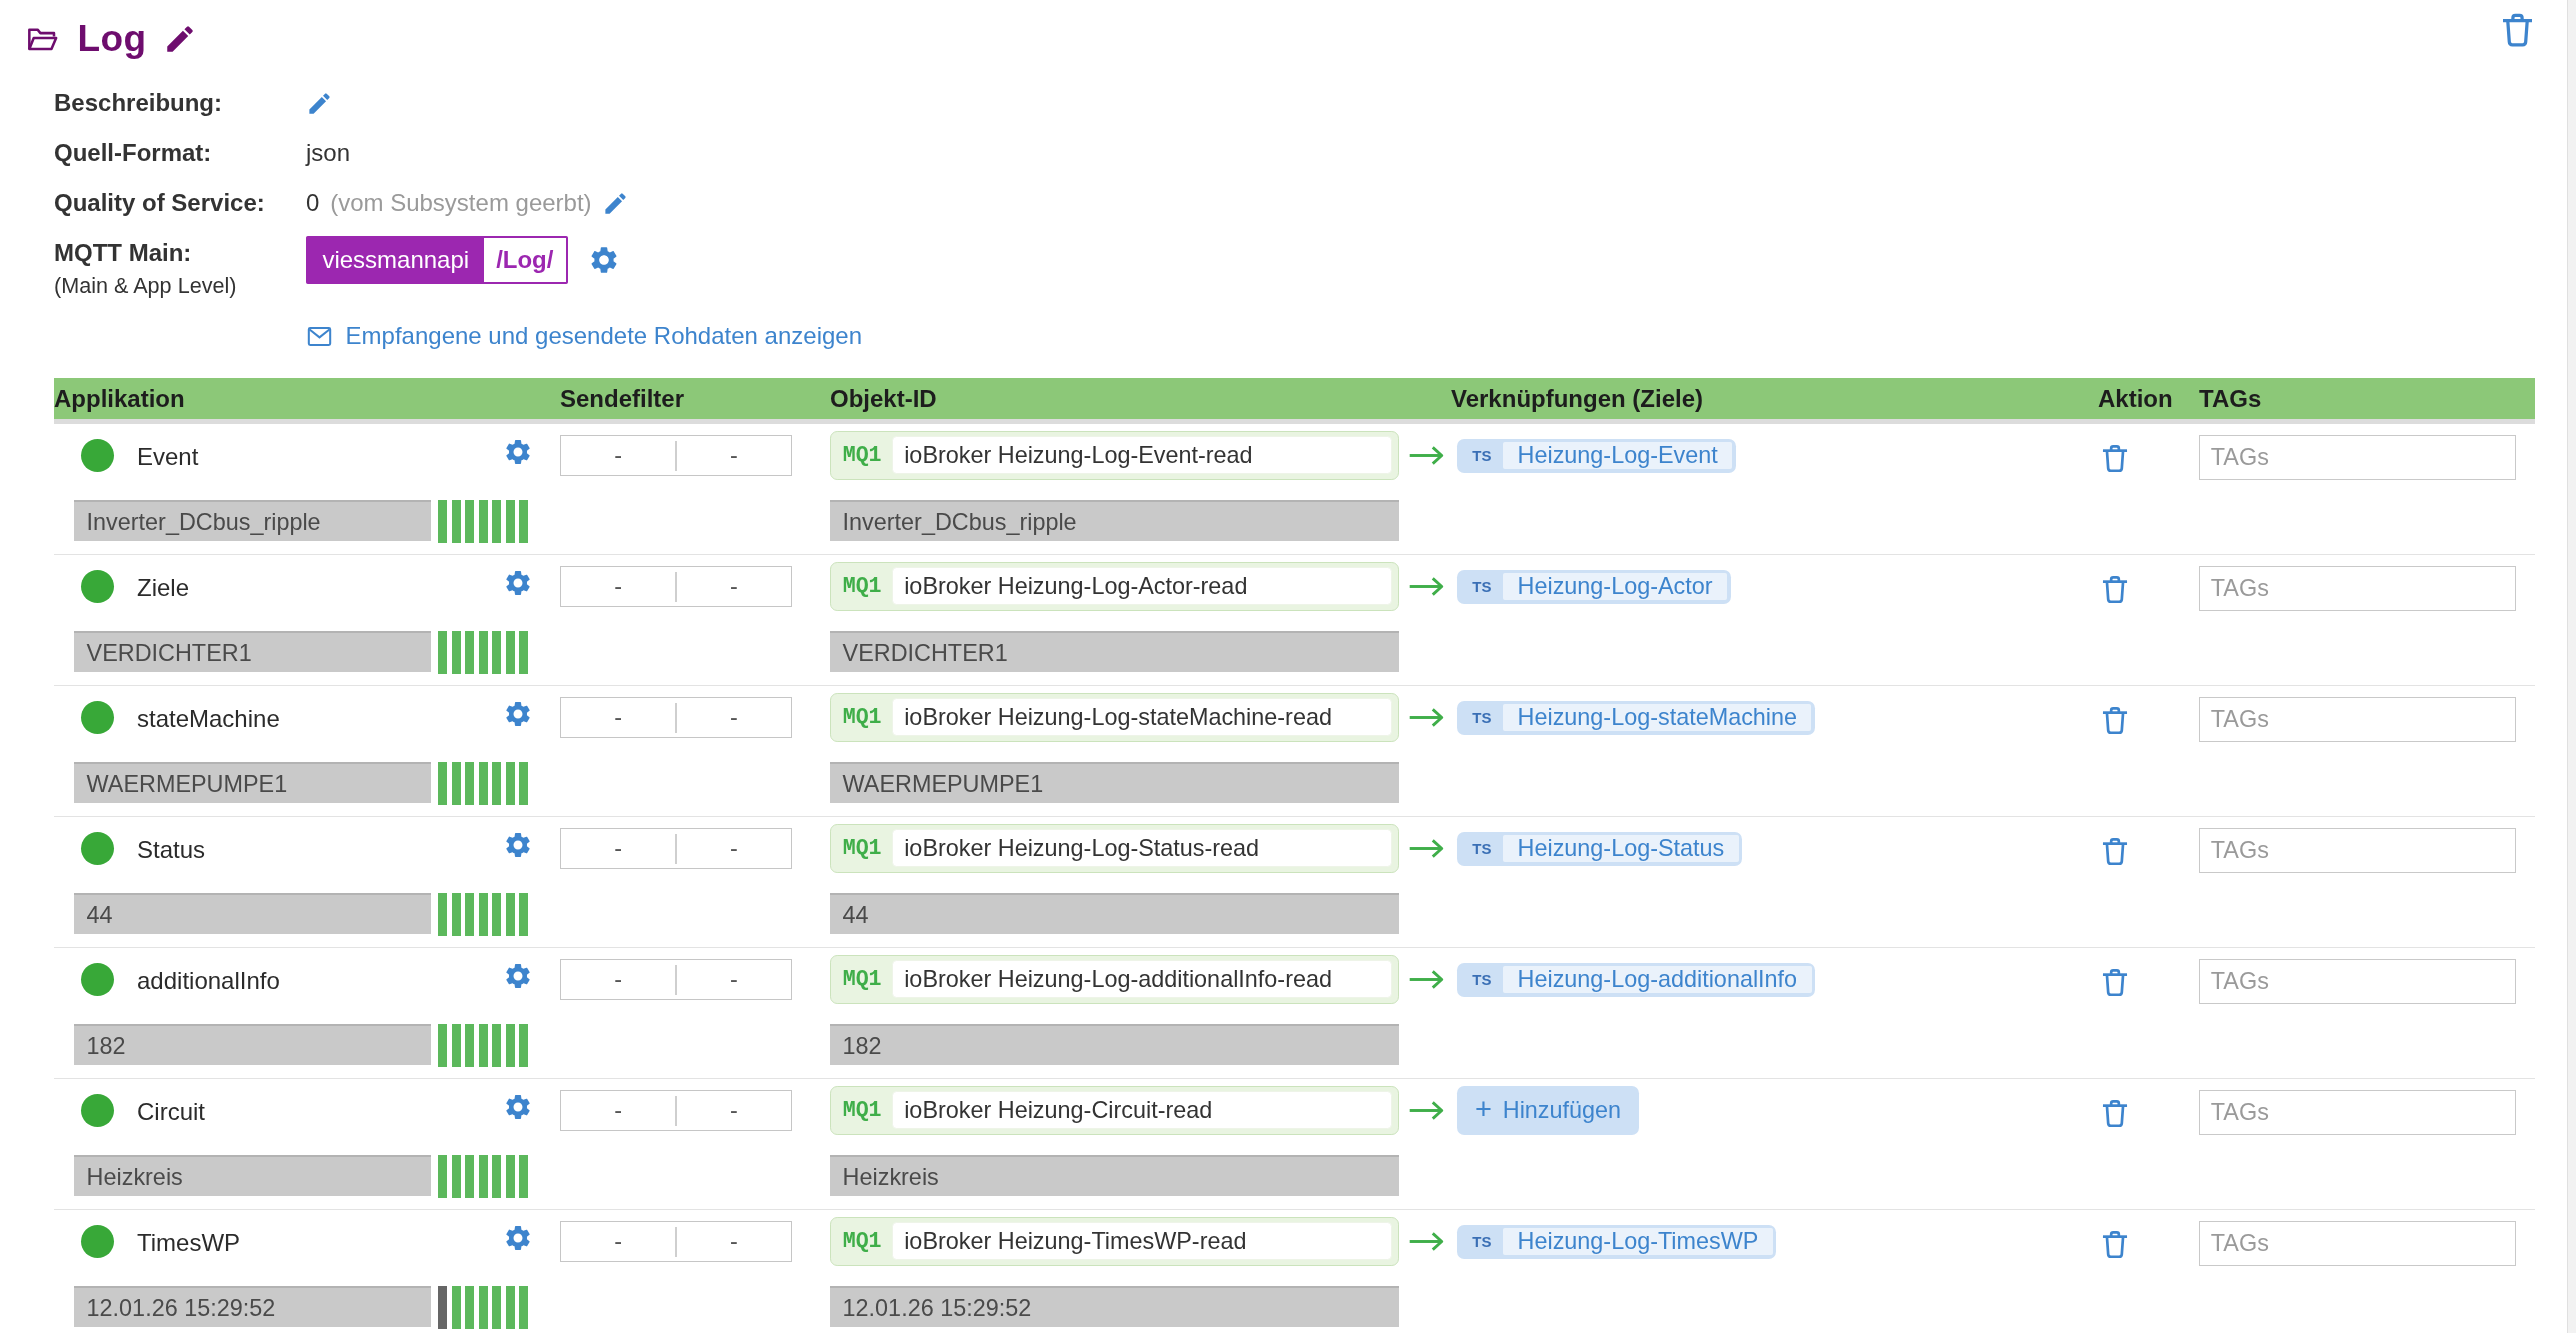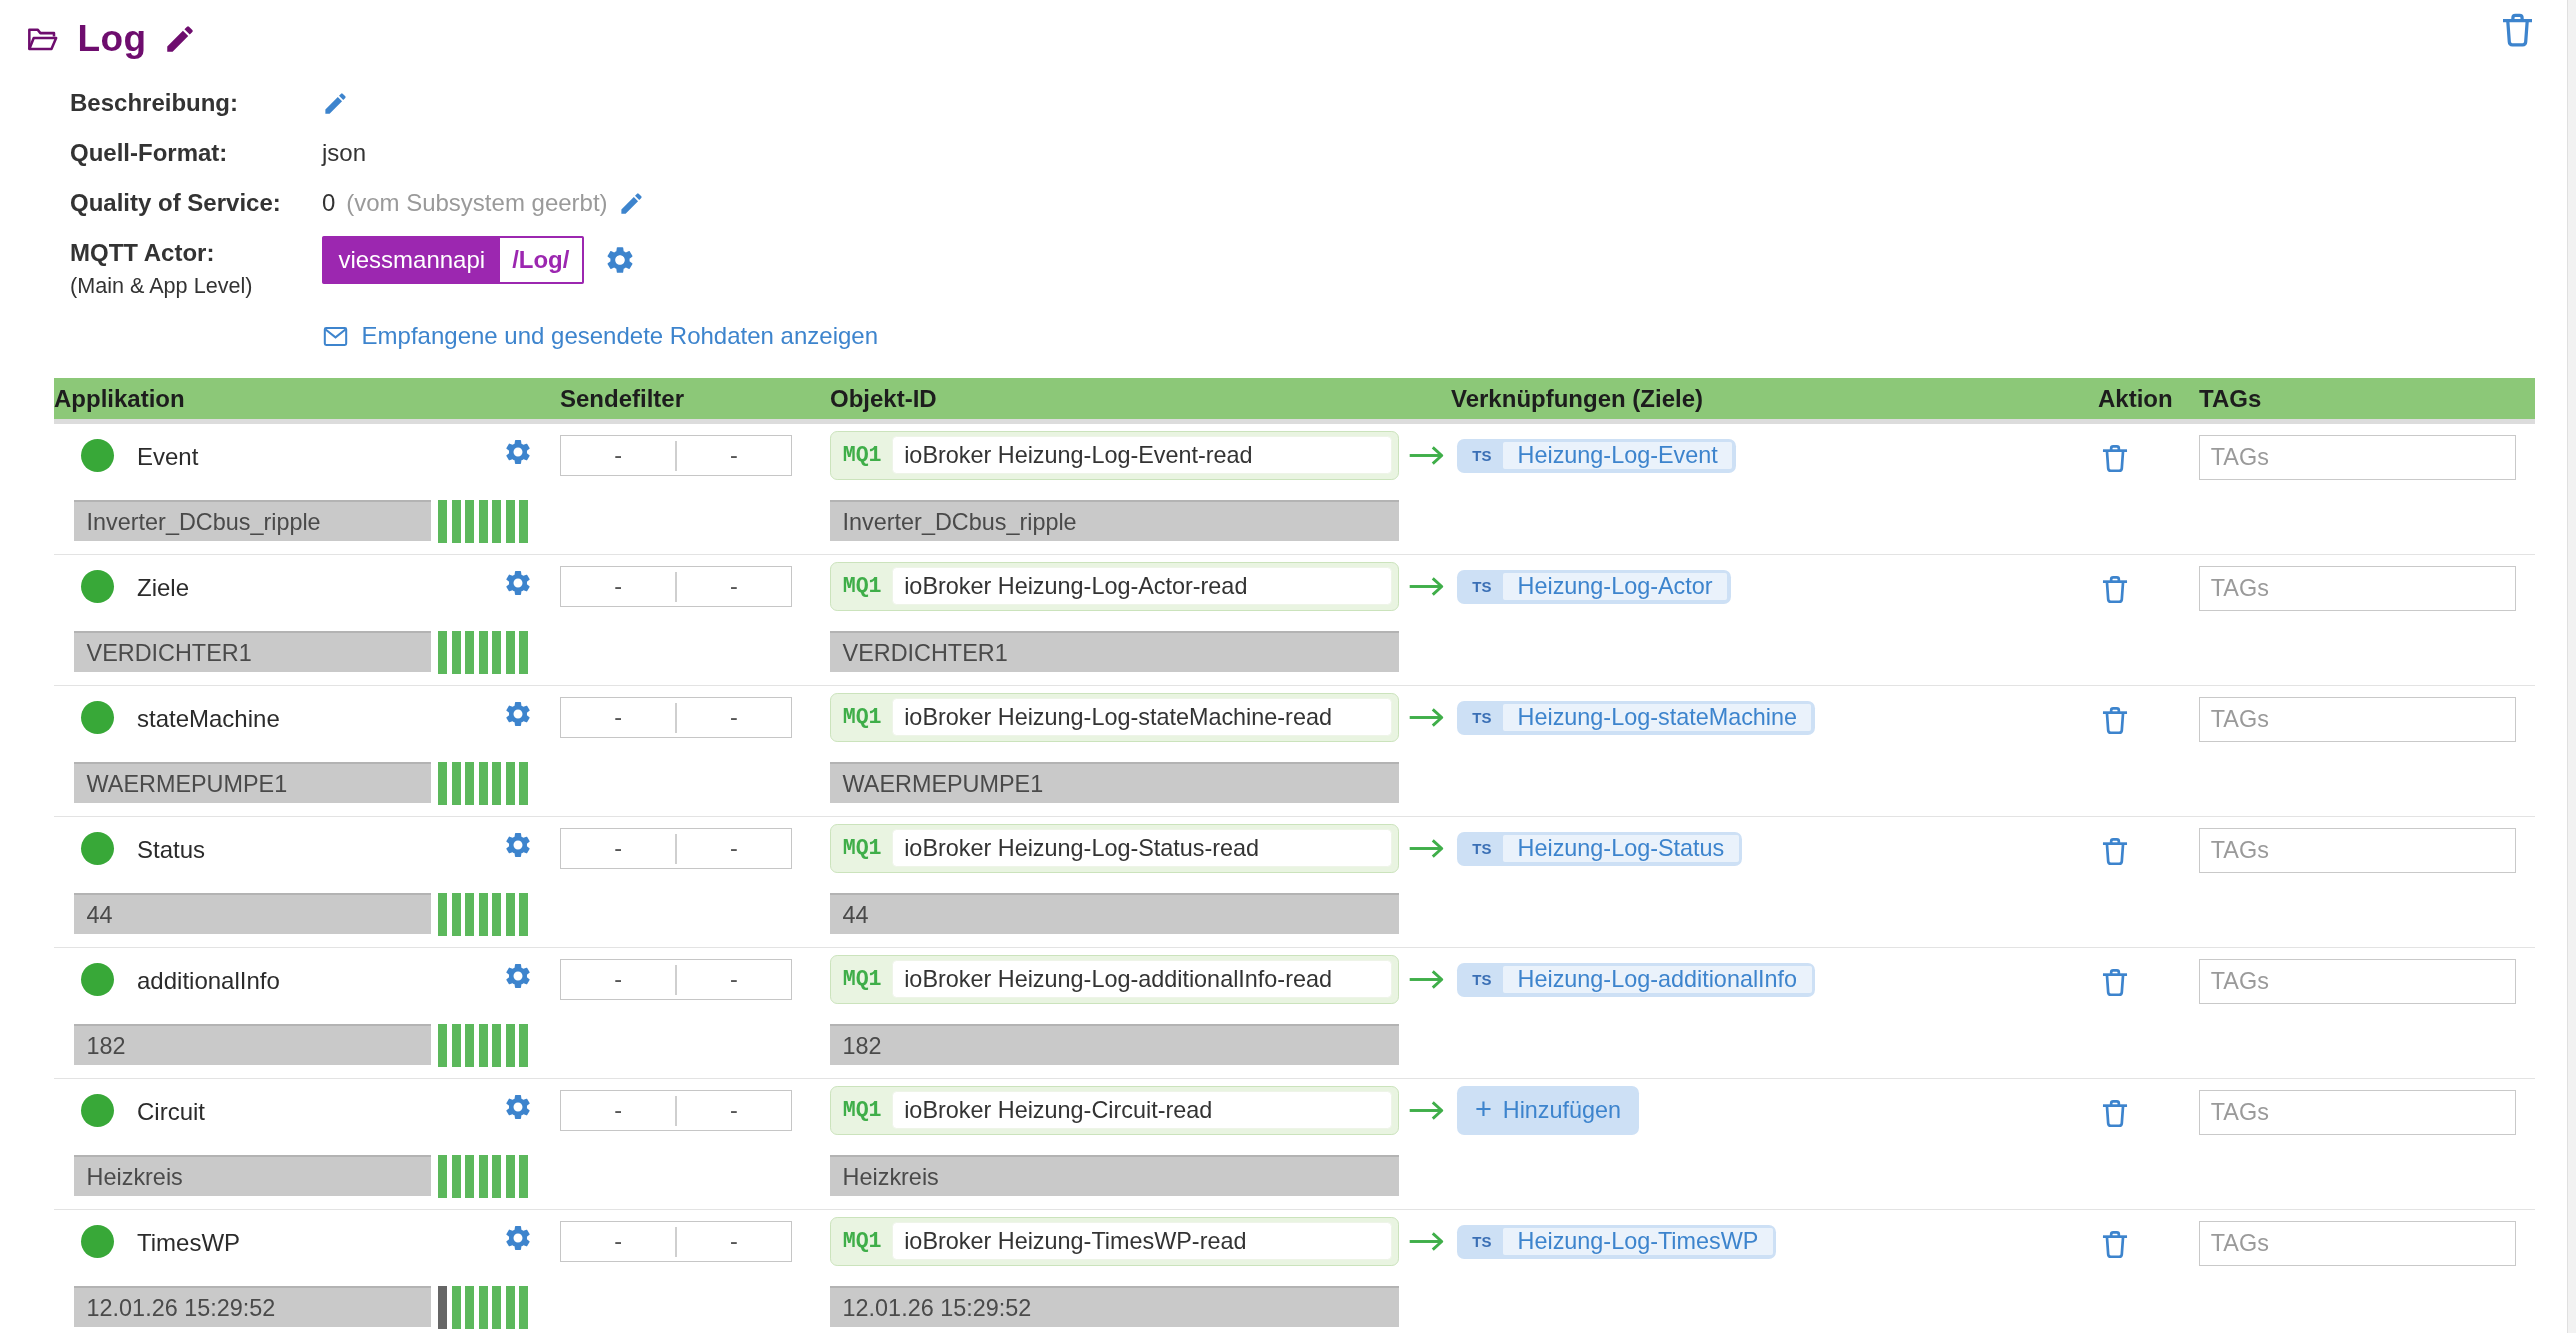--- a/index.html
+++ b/index.html
@@ -15,21 +15,21 @@
   .scrollbar{position:absolute;right:0;top:0;width:8px;height:1333px;background:#f2f2f2;border-left:0.9px solid #e0e0e0;}
 
   
   .title-row{position:absolute;left:23.4px;top:18px;display:flex;align-items:center;gap:16px;}
   .title-row .folder{color:var(--purple-dark,#6e0d6e);}
   .page-title{font-size:37px;font-weight:bold;color:var(--purple-dark,#6e0d6e);letter-spacing:0.5px;}
   .title-row .pencil-big{color:var(--purple-dark,#6e0d6e);cursor:pointer;}
 
   .meta{position:absolute;left:54px;top:86px;}
   .meta-row{display:flex;align-items:flex-start;margin-bottom:16px;}
-  .meta-label{width:252px;font-size:24px;font-weight:bold;color:#333;line-height:34px;margin-left:16px;}
+  .meta-label{width:252px;font-size:24px;font-weight:bold;color:#333;line-height:34px;}
   .meta-sublabel{font-size:21.6px;font-weight:normal;color:#333;line-height:31px;}
   .meta-value{display:flex;align-items:center;gap:10.8px;font-size:24px;color:#333;min-height:34px;}
   .qos-note{color:#9a9a9a;}
   .pencil-blue{color:var(--accent,#3d84cd);cursor:pointer;}
 
   .topic-widget{display:inline-flex;align-items:stretch;border:2.7px solid var(--purple,#9c27b0);border-radius:1.8px;overflow:hidden;}
   .topic-prefix{background:var(--purple,#9c27b0);color:#fff;font-size:24px;padding:8px 14.4px;}
   .topic-suffix{background:#fff;color:var(--purple,#9c27b0);font-size:24px;font-weight:bold;padding:8px 12.6px;}
   .gear-lg{color:var(--accent,#3d84cd);cursor:pointer;margin-left:9px;}
 
@@ -152,21 +152,21 @@
       <span class="qos-note">(vom Subsystem geerbt)</span>
       <span class="pencil-blue">
         <svg width="27" height="27" viewBox="0 0 24 24">
             <use href="#i-pencil"></use>
           </svg>
       </span>
     </div>
   </div>
   <div class="meta-row">
     <div class="meta-label">
-      <div>MQTT Actor:</div>
+      <div>MQTT Main:</div>
       <div class="meta-sublabel">(Main &amp; App Level)</div>
     </div>
     <div class="meta-value">
       <span class="topic-widget">
         <span class="topic-prefix">viessmannapi</span>
         <span class="topic-suffix">/Log/</span>
       </span>
       <span class="gear-lg">
         <svg width="32" height="32" viewBox="0 0 24 24">
             <use href="#i-gear"></use>

